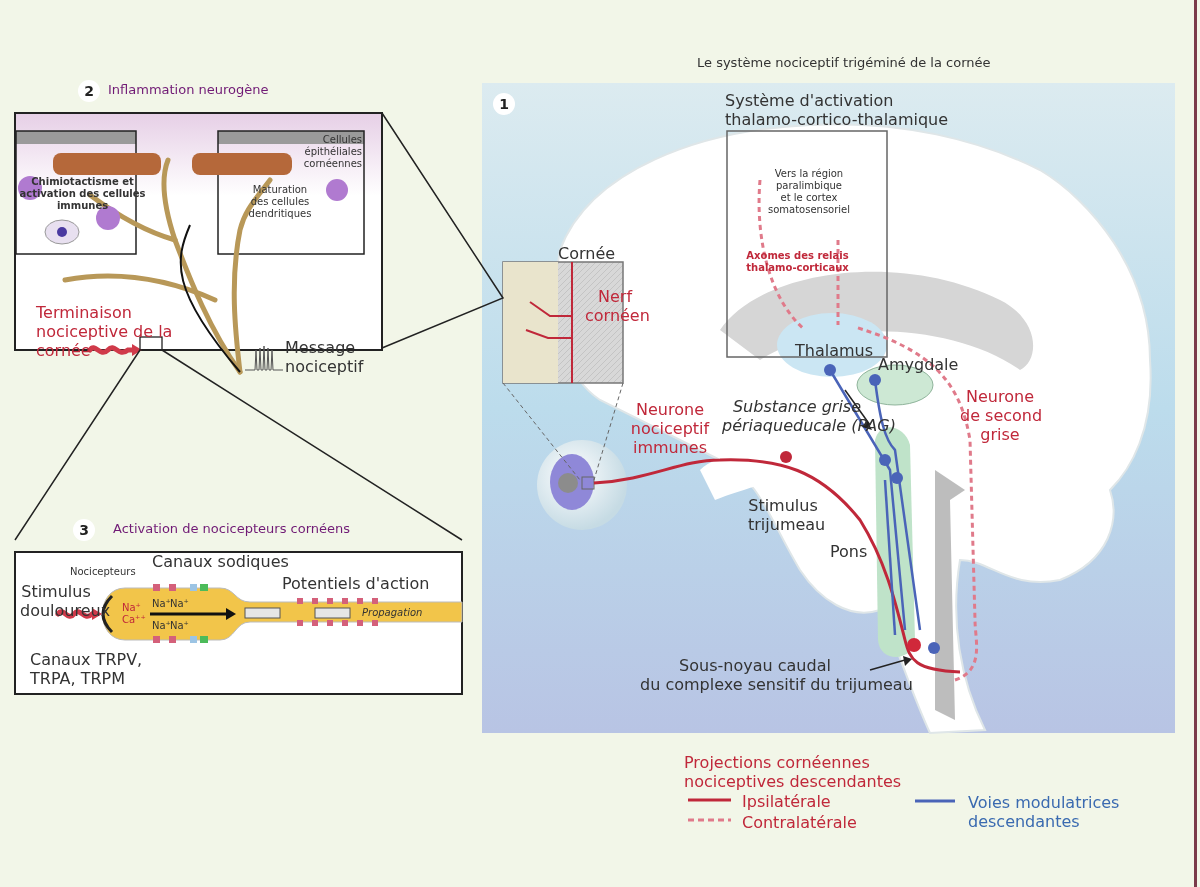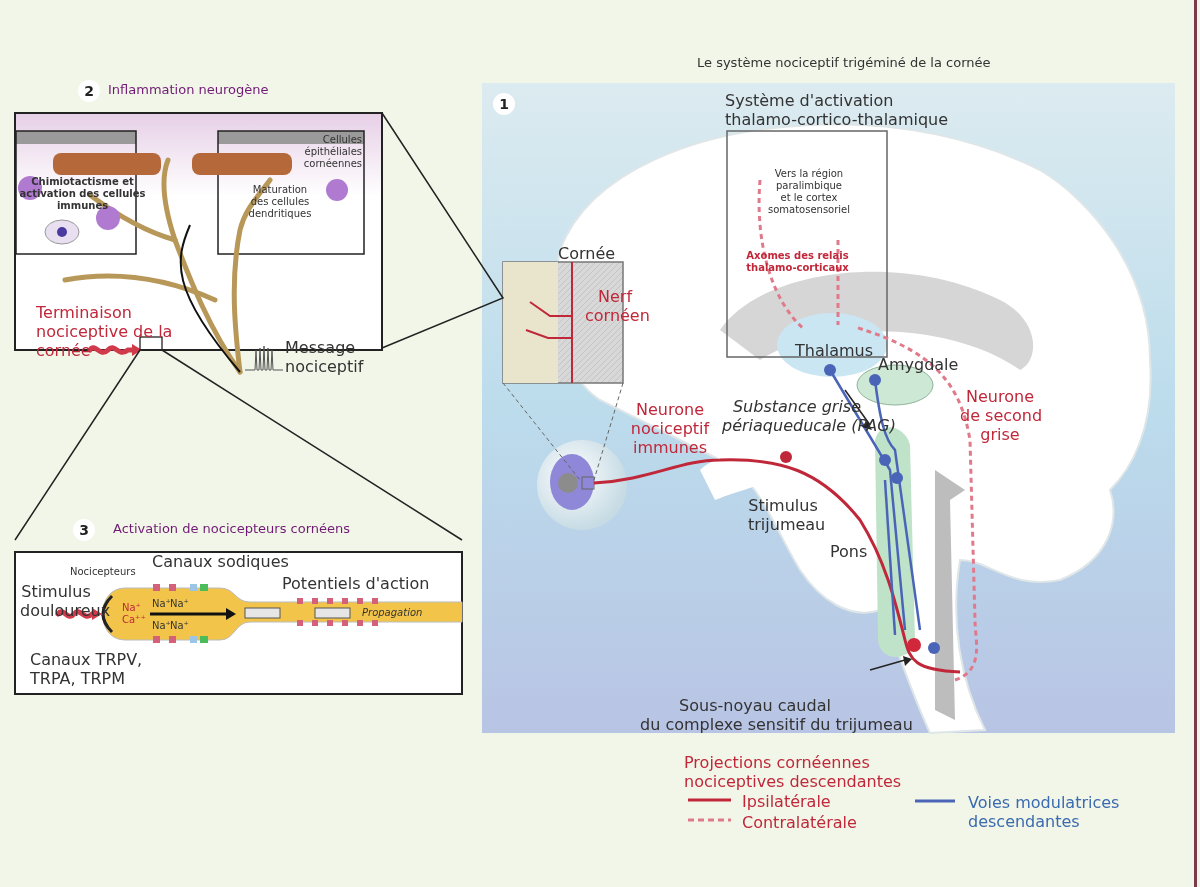--- a/index.html
+++ b/index.html
@@ -218,21 +218,21 @@
 <div class="lbl red center" style="left:625px; top:400px; width:90px;">
   <span>Neurone</span>
     <span>nociceptif</span>
     <span>immunes</span>
 </div>
 <div class="lbl center" style="left:748px; top:496px; width:70px;">
   <span>Stimulus</span>
     <span>trijumeau</span>
 </div>
 <div class="lbl" style="left:830px; top:542px;">Pons</div>
-<div class="lbl center" style="left:640px; top:656px; width:230px;margin-top:40px;">
+<div class="lbl center" style="left:640px; top:656px; width:230px;">
   <span>Sous-noyau caudal</span>
     <span>du complexe sensitif du trijumeau</span>
 </div>
 
 <div class="badge" style="left:78px; top:80px;">2</div>
 <div class="panel-title" style="left:108px; top:82px;">Inflammation neurogène</div>
 <div class="lbl tiny right" style="left:300px; top:134px; width:62px;">
   <span>Cellules</span>
     <span>épithéliales</span>
     <span>cornéennes</span>

